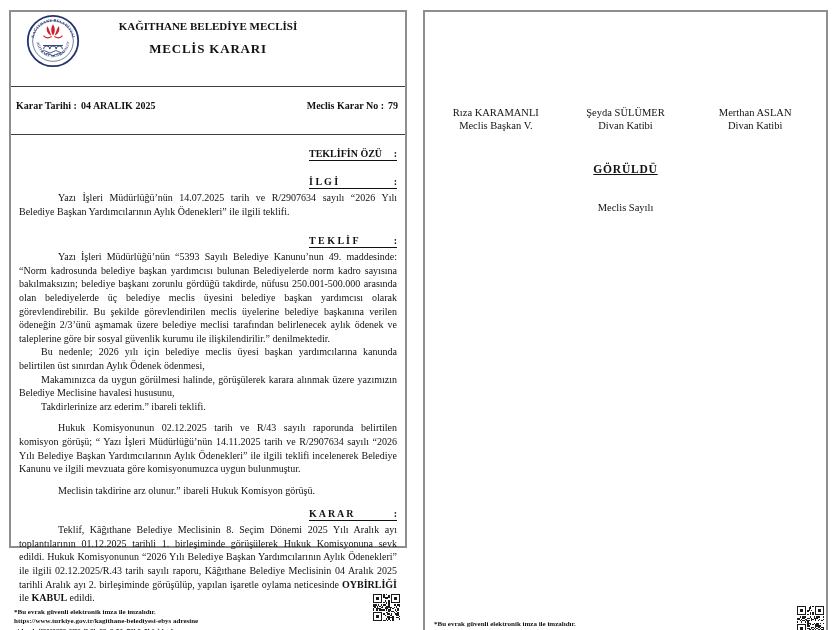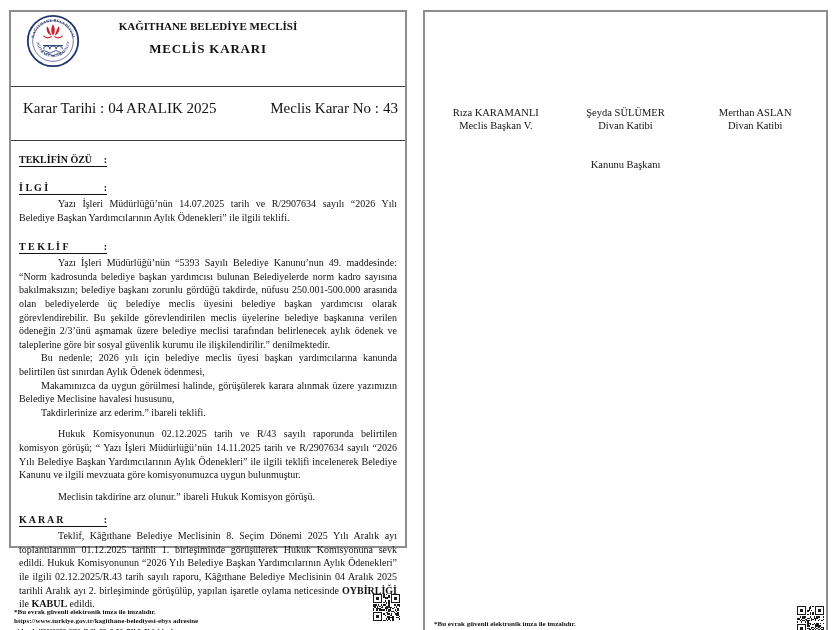--- a/index.html
+++ b/index.html
@@ -14,30 +14,30 @@
   #box2{left:5px;top:10px;width:405px;height:628px;border-bottom:none;}
 
   
   .hdr{position:relative;padding-top:8px;text-align:center;height:56px;}
   .logo{position:absolute;left:15px;top:2px;width:54px;height:54px;}
   .tc{font-size:9.5px;font-weight:bold;line-height:11px;}
   .org{font-size:11px;font-weight:bold;line-height:13px;}
   .dtype{font-size:13px;font-weight:bold;margin-top:8px;letter-spacing:.8px;}
   .rule{border-top:1.6px solid #3e3e3e;margin:10px 0 0 0;}
   .meta{display:flex;justify-content:space-between;align-items:center;
-        padding:13px 7px 13px 12px;font-size:15px;font-weight:normal;}
+        padding:13px 7px 13px 5px;font-size:10px;font-weight:bold;}
   .meta .val{margin-left:4px;}
 
   
   .content{padding:8px 8px 0 8px;font-size:10px;line-height:13.6px;text-align:justify;}
   p{margin:0;}
   .ind-lg{text-indent:39px;}
   .ind-sm{text-indent:22px;}
   .sp8{height:8px;} .sp12{height:12px;} .sp6{height:6px;}
-  .secwrap{margin:4px 0 2px 0;text-align:left;}
+  .secwrap{margin:4px 0 2px 0;text-align:right;}
   .sech{display:inline-flex;justify-content:space-between;width:88px;
         font-weight:bold;border-bottom:1.4px solid #111;line-height:13px;}
   .b{font-weight:bold;}
 
   
   .sigrow{display:flex;margin-top:50px;text-align:center;font-size:10.5px;line-height:12.6px;padding:0 6px;}
   .sigcol{flex:1;margin-top:45px;}
   .goruldu{text-align:center;margin-top:31px;font-size:11.5px;font-weight:bold;
            text-decoration:underline;letter-spacing:.8px;}
   .approver{text-align:center;margin-top:27px;font-size:10.5px;line-height:12.6px;}
@@ -89,21 +89,21 @@
         <div class="dtype">MECLİS KARARI</div>
       </div>
 
       <div class="rule"></div>
 
       <div class="meta">
         <div>
           <span class="lbl">Karar Tarihi :</span><span class="val">04 ARALIK 2025</span>
         </div>
         <div>
-          <span class="lbl">Meclis Karar No :</span><span class="val">43</span>
+          <span class="lbl">Meclis Karar No :</span><span class="val">79</span>
         </div>
       </div>
 
       <div class="rule"></div>
 
       <div class="content">
 
         <div class="secwrap">
           <span class="sech">
               <span>TEKLİFİN ÖZÜ</span>
@@ -382,23 +382,24 @@
         <div class="sigcol">
           <div>Şeyda SÜLÜMER</div>
           <div>Divan Katibi</div>
         </div>
         <div class="sigcol">
           <div>Merthan ASLAN</div>
           <div>Divan Katibi</div>
         </div>
       </div>
 
+      <div class="goruldu">GÖRÜLDÜ</div>
 
       <div class="approver">
-        <div>Kanunu Başkanı</div>
+        <div>Meclis Sayılı</div>
       </div>
 
       <div class="pfoot">
         <div>*Bu evrak güvenli elektronik imza ile imzalıdır.</div>
         <div>https://www.turkiye.gov.tr/kagithane-belediyesi-ebys adresine</div>
         <div>giderek (f00f0280-2f9f-4b0b-99a9-53a70b0a5bfa) kodu yazınız.</div>
       </div>
       <div class="qr"><svg viewBox="0 0 21 21" width="100%" height="100%" shape-rendering="crispEdges" fill="#1a1a1a">
             <rect x="0" y="0" width="1" height="1"></rect>
             <rect x="0" y="1" width="1" height="1"></rect>

